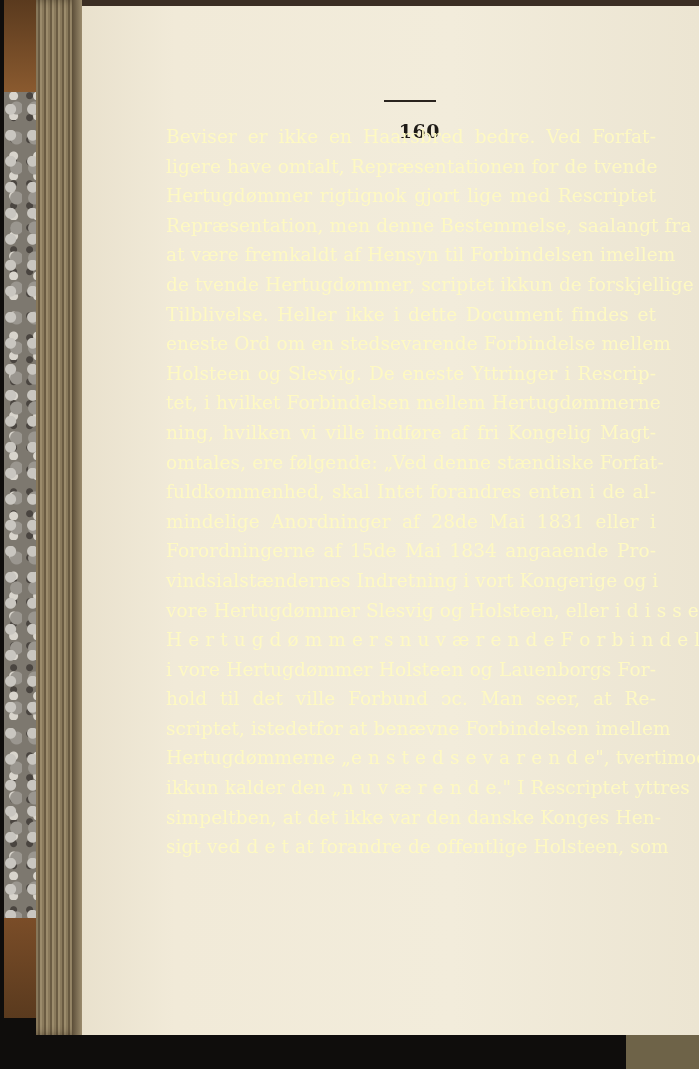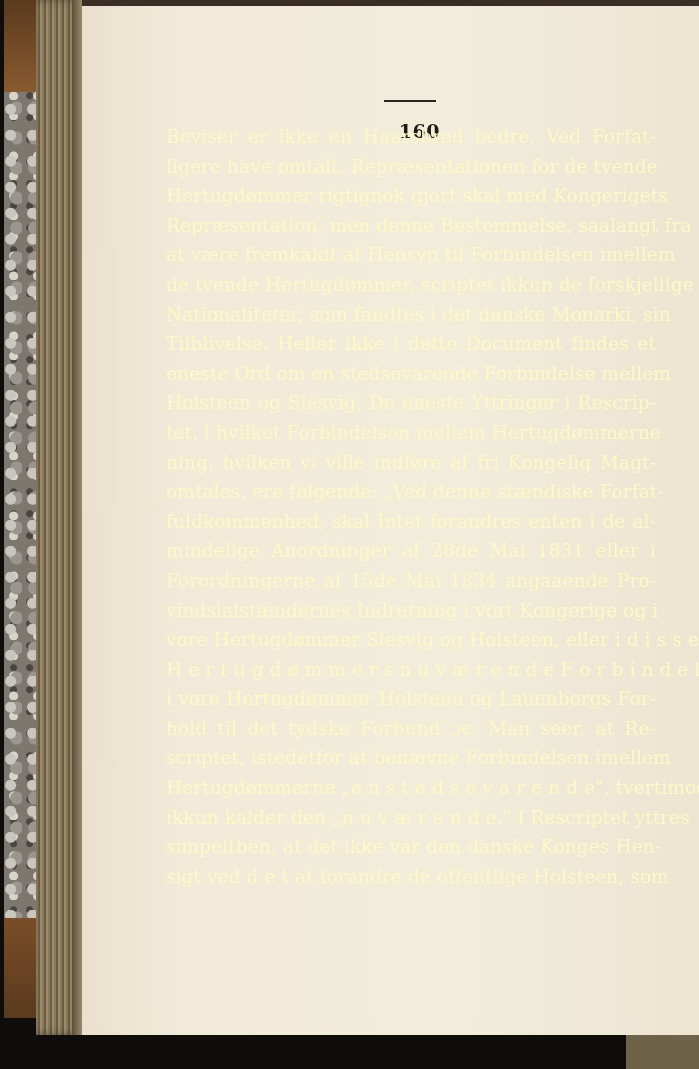--- a/index.html
+++ b/index.html
@@ -140,37 +140,36 @@
 <div class="top-strip"></div>
 <div class="page"></div>
 <div class="right-strip"></div>
 
 <div class="page-number">160</div>
 <div class="page-rule"></div>
 
 <div class="text-block">
   <div class="line">Beviser er ikke en Haarsbred bedre.  Ved Forfat-</div>
   <div class="line">ligere have omtalt, Repræsentationen for de tvende</div>
-  <div class="line">Hertugdømmer rigtignok gjort skal med Kongerigets</div>
+  <div class="line">Hertugdømmer rigtignok gjort lige med Rescriptet</div>
   <div class="line">Repræsentation, men denne Bestemmelse, saalangt fra</div>
   <div class="line">at være fremkaldt af Hensyn til Forbindelsen imellem</div>
   <div class="line">de tvende Hertugdømmer, scriptet ikkun de forskjellige</div>
-  <div class="line">Nationaliteter, som fandtes i det danske Monarki, sin</div>
   <div class="line">Tilblivelse.  Heller ikke i dette Document findes et</div>
   <div class="line">eneste Ord om en stedsevarende Forbindelse mellem</div>
   <div class="line">Holsteen og Slesvig.  De eneste Yttringer i Rescrip-</div>
   <div class="line">tet, i hvilket Forbindelsen mellem Hertugdømmerne</div>
   <div class="line">ning, hvilken vi ville indføre af fri Kongelig Magt-</div>
   <div class="line">omtales, ere følgende:  „Ved denne stændiske Forfat-</div>
   <div class="line">fuldkommenhed, skal Intet forandres enten i de al-</div>
   <div class="line">mindelige Anordninger af 28de Mai 1831 eller i</div>
   <div class="line">Forordningerne af 15de Mai 1834 angaaende Pro-</div>
   <div class="line">vindsialstændernes Indretning i vort Kongerige og i</div>
   <div class="line">vore Hertugdømmer Slesvig og Holsteen, eller i d i s s e</div>
   <div class="line">H e r t u g d ø m m e r s  n u v æ r e n d e  F o r b i n d e l s e,</div>
   <div class="line">i vore Hertugdømmer Holsteen og Lauenborgs For-</div>
-  <div class="line">hold til det tydske Forbund ɔc.  Man seer, at Re-</div>
+  <div class="line">hold til det ville Forbund ɔc.  Man seer, at Re-</div>
   <div class="line">scriptet, istedetfor at benævne Forbindelsen imellem</div>
   <div class="line">Hertugdømmerne „e n  s t e d s e v a r e n d e", tvertimod</div>
   <div class="line">ikkun kalder den „n u v æ r e n d e."  I Rescriptet yttres</div>
   <div class="line">simpeltben, at det ikke var den danske Konges Hen-</div>
   <div class="line last">sigt ved  d e t  at forandre de offentlige Holsteen, som</div>
 </div>
 
 </body></html>

